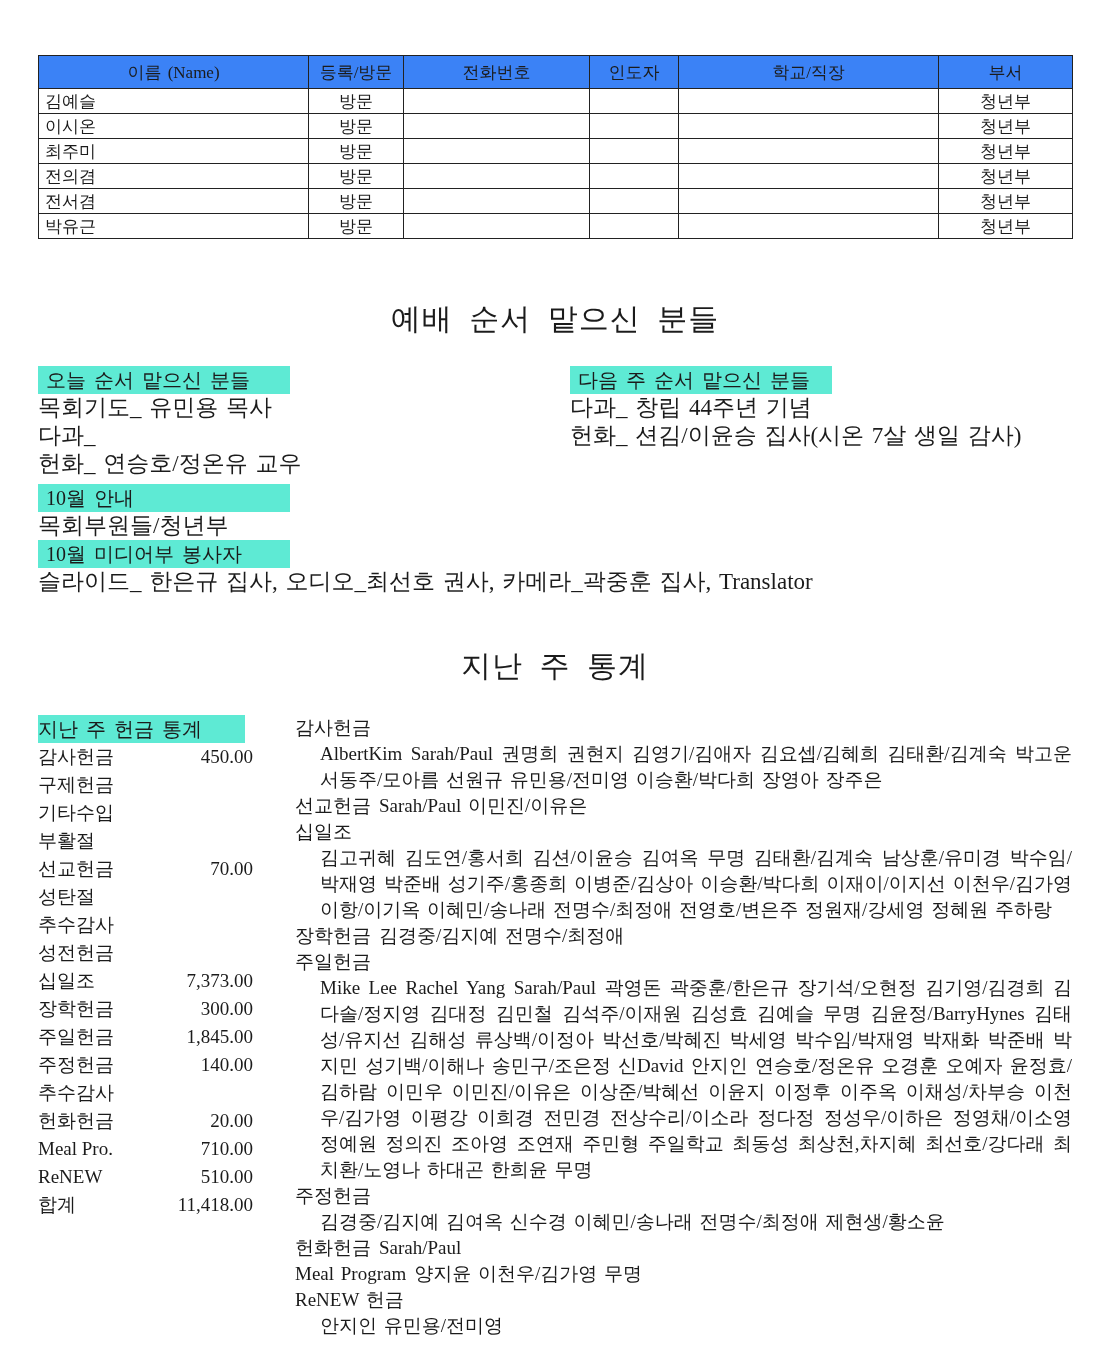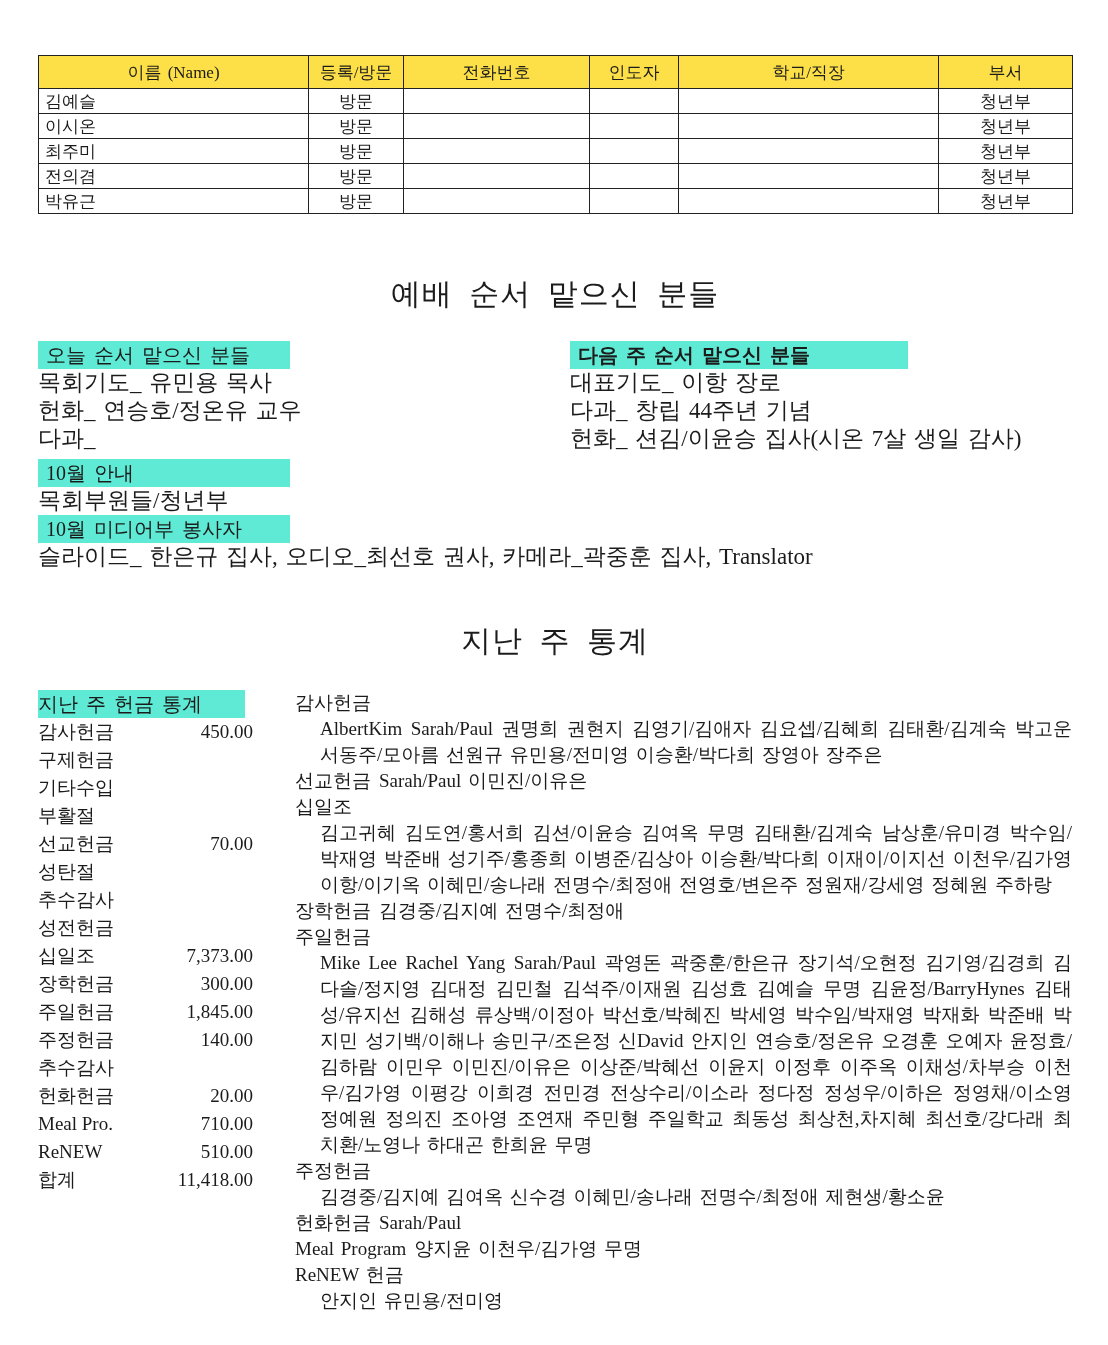--- a/index.html
+++ b/index.html
@@ -10,21 +10,21 @@
     -webkit-font-smoothing:antialiased;
   }
   .page{padding:55px 36px 20px 38px;box-sizing:border-box;}
 
   
   table.visitor-table{
     border-collapse:collapse;table-layout:fixed;width:1034px;
     font-size:17px;
   }
   table.visitor-table th{
-    background:#fde047;border:1px solid #222;height:30px;
+    background:#3b82f6;border:1px solid #222;height:30px;
     font-weight:normal;text-align:center;word-spacing:2px;
   }
   table.visitor-table td{
     border:1px solid #222;height:24px;padding:0 6px;
     white-space:nowrap;overflow:hidden;
   }
   td.al{text-align:left;}
   td.ac{text-align:center;}
 
   
@@ -37,21 +37,21 @@
   
   .two-col{display:flex;}
   .col-left{width:532px;flex:none;}
   .col-right{flex:1;}
   .bar{
     background:#5eead4;height:28px;line-height:28px;
     font-size:20px;padding-left:8px;word-spacing:3px;
     box-sizing:border-box;
   }
   .bar-left{width:252px;}
-  .bar-right{width:338px;font-weight:bold;}
+  .bar-right{width:262px;}
   .bar-gap{margin-top:6px;}
   .line{font-size:23px;line-height:28px;word-spacing:2px;}
 
   
   .stats-wrap{display:flex;align-items:flex-start;}
   .stats-table{width:215px;flex:none;}
   .bar-center{padding-left:0;width:207px;}
   .srow{display:flex;justify-content:space-between;font-size:19px;line-height:28px;}
   .slabel{white-space:nowrap;}
   .samount{white-space:nowrap;}
@@ -116,42 +116,49 @@
       </tr>
       <tr>
         <td class="al">전의겸</td>
         <td class="ac">방문</td>
         <td class="al"></td>
         <td class="al"></td>
         <td class="al"></td>
         <td class="ac">청년부</td>
       </tr>
       <tr>
+        <td class="al">전서겸</td>
+        <td class="ac">방문</td>
+        <td class="al"></td>
+        <td class="al"></td>
+        <td class="al"></td>
+        <td class="ac">청년부</td>
+      </tr>
+      <tr>
         <td class="al">박유근</td>
         <td class="ac">방문</td>
         <td class="al"></td>
         <td class="al"></td>
         <td class="al"></td>
         <td class="ac">청년부</td>
       </tr>
     </tbody>
   </table>
 
   <h1 class="sec-title">예배 순서 맡으신 분들</h1>
 
   <div class="two-col">
     <div class="col-left">
       <div class="bar bar-left">오늘 순서 맡으신 분들</div>
       <div class="line">목회기도_ 유민용 목사</div>
+      <div class="line">다과_</div>
       <div class="line">헌화_ 연승호/정온유 교우</div>
-      <div class="line">다과_</div>
     </div>
     <div class="col-right">
       <div class="bar bar-right">다음 주 순서 맡으신 분들</div>
-      <div class="line">대표기도_ 이항 장로</div>
       <div class="line">다과_ 창립 44주년 기념</div>
       <div class="line">헌화_ 션김/이윤승 집사(시온 7살 생일 감사)</div>
     </div>
   </div>
 
   <div class="bar bar-left bar-gap">10월 안내</div>
   <div class="line">목회부원들/청년부</div>
   <div class="bar bar-left">10월 미디어부 봉사자</div>
   <div class="line">슬라이드_ 한은규 집사, 오디오_최선호 권사, 카메라_곽중훈 집사, Translator</div>
 

